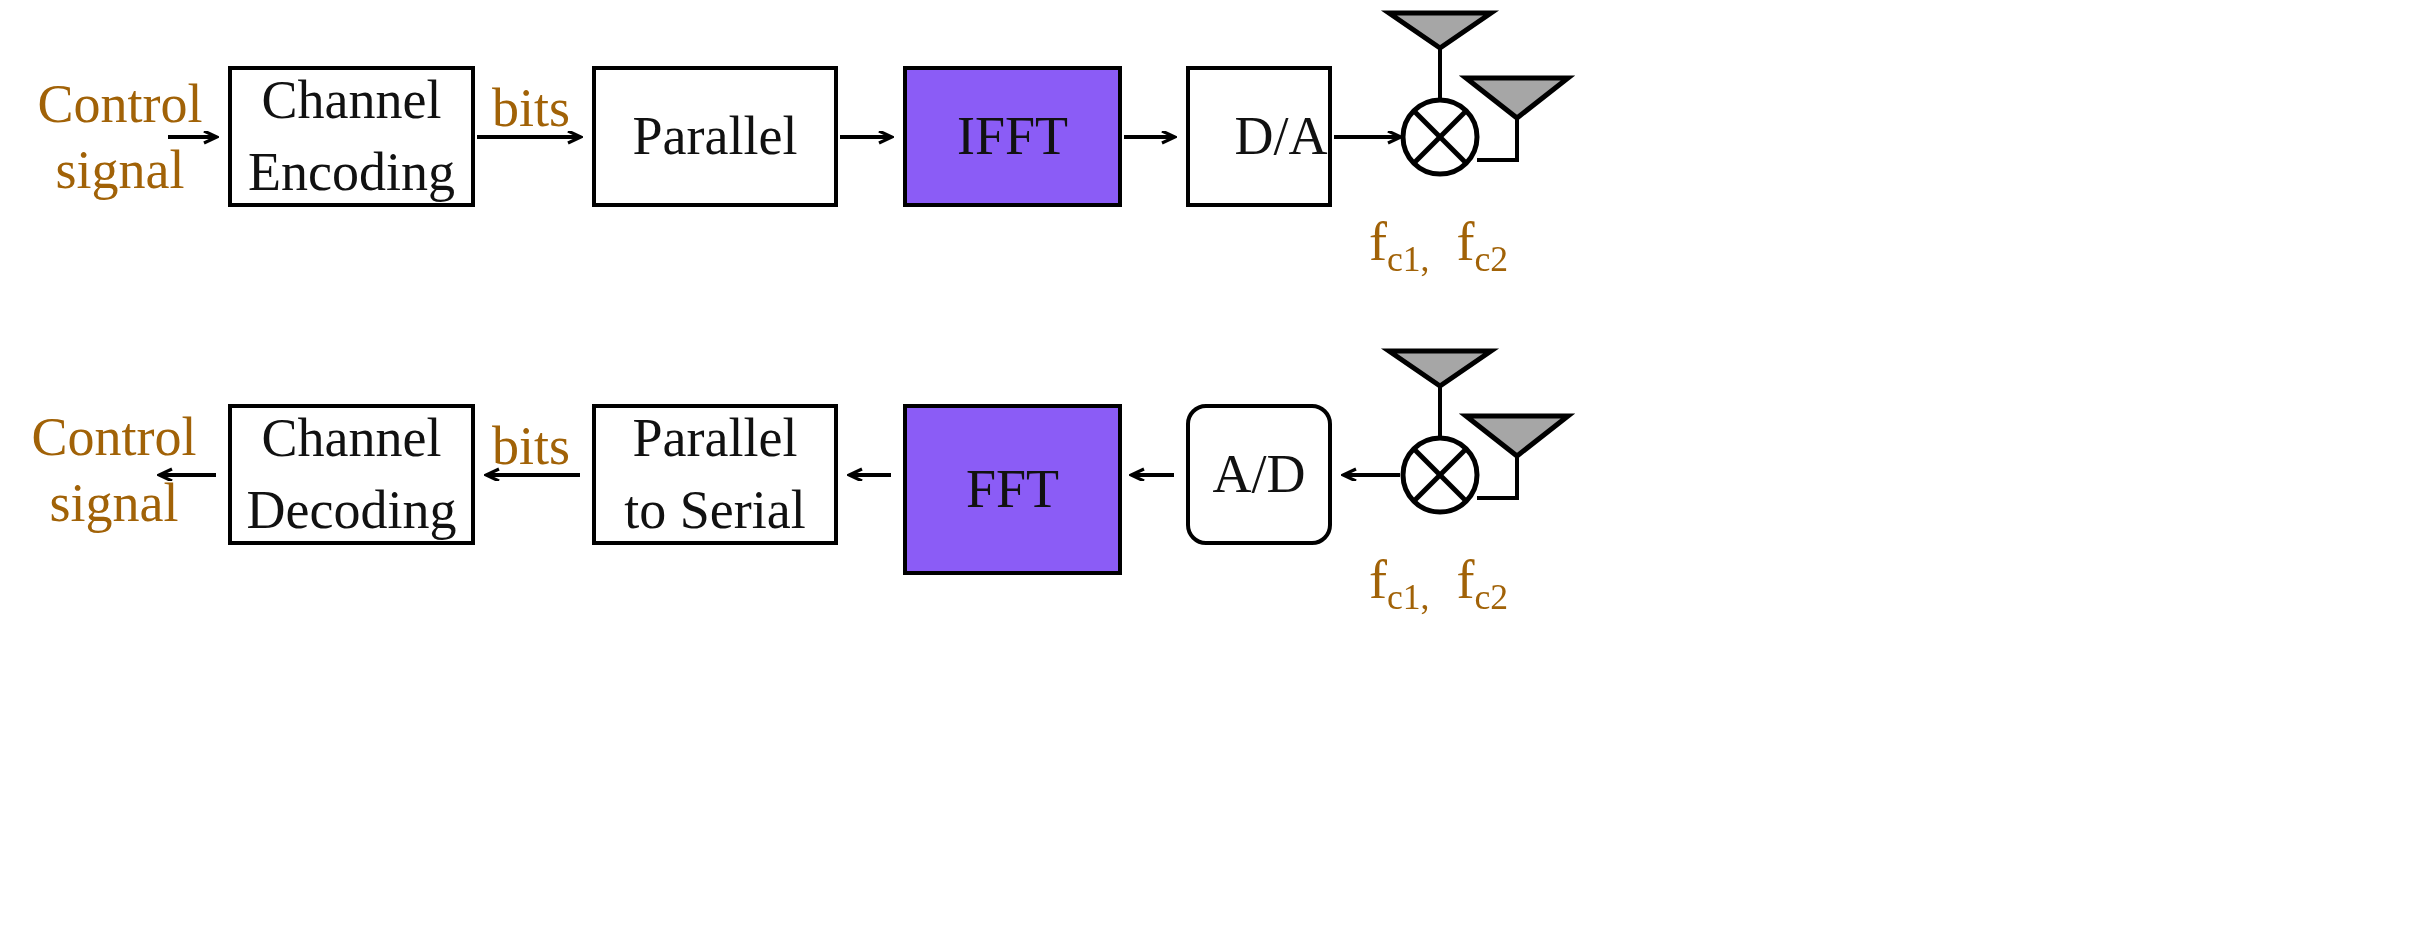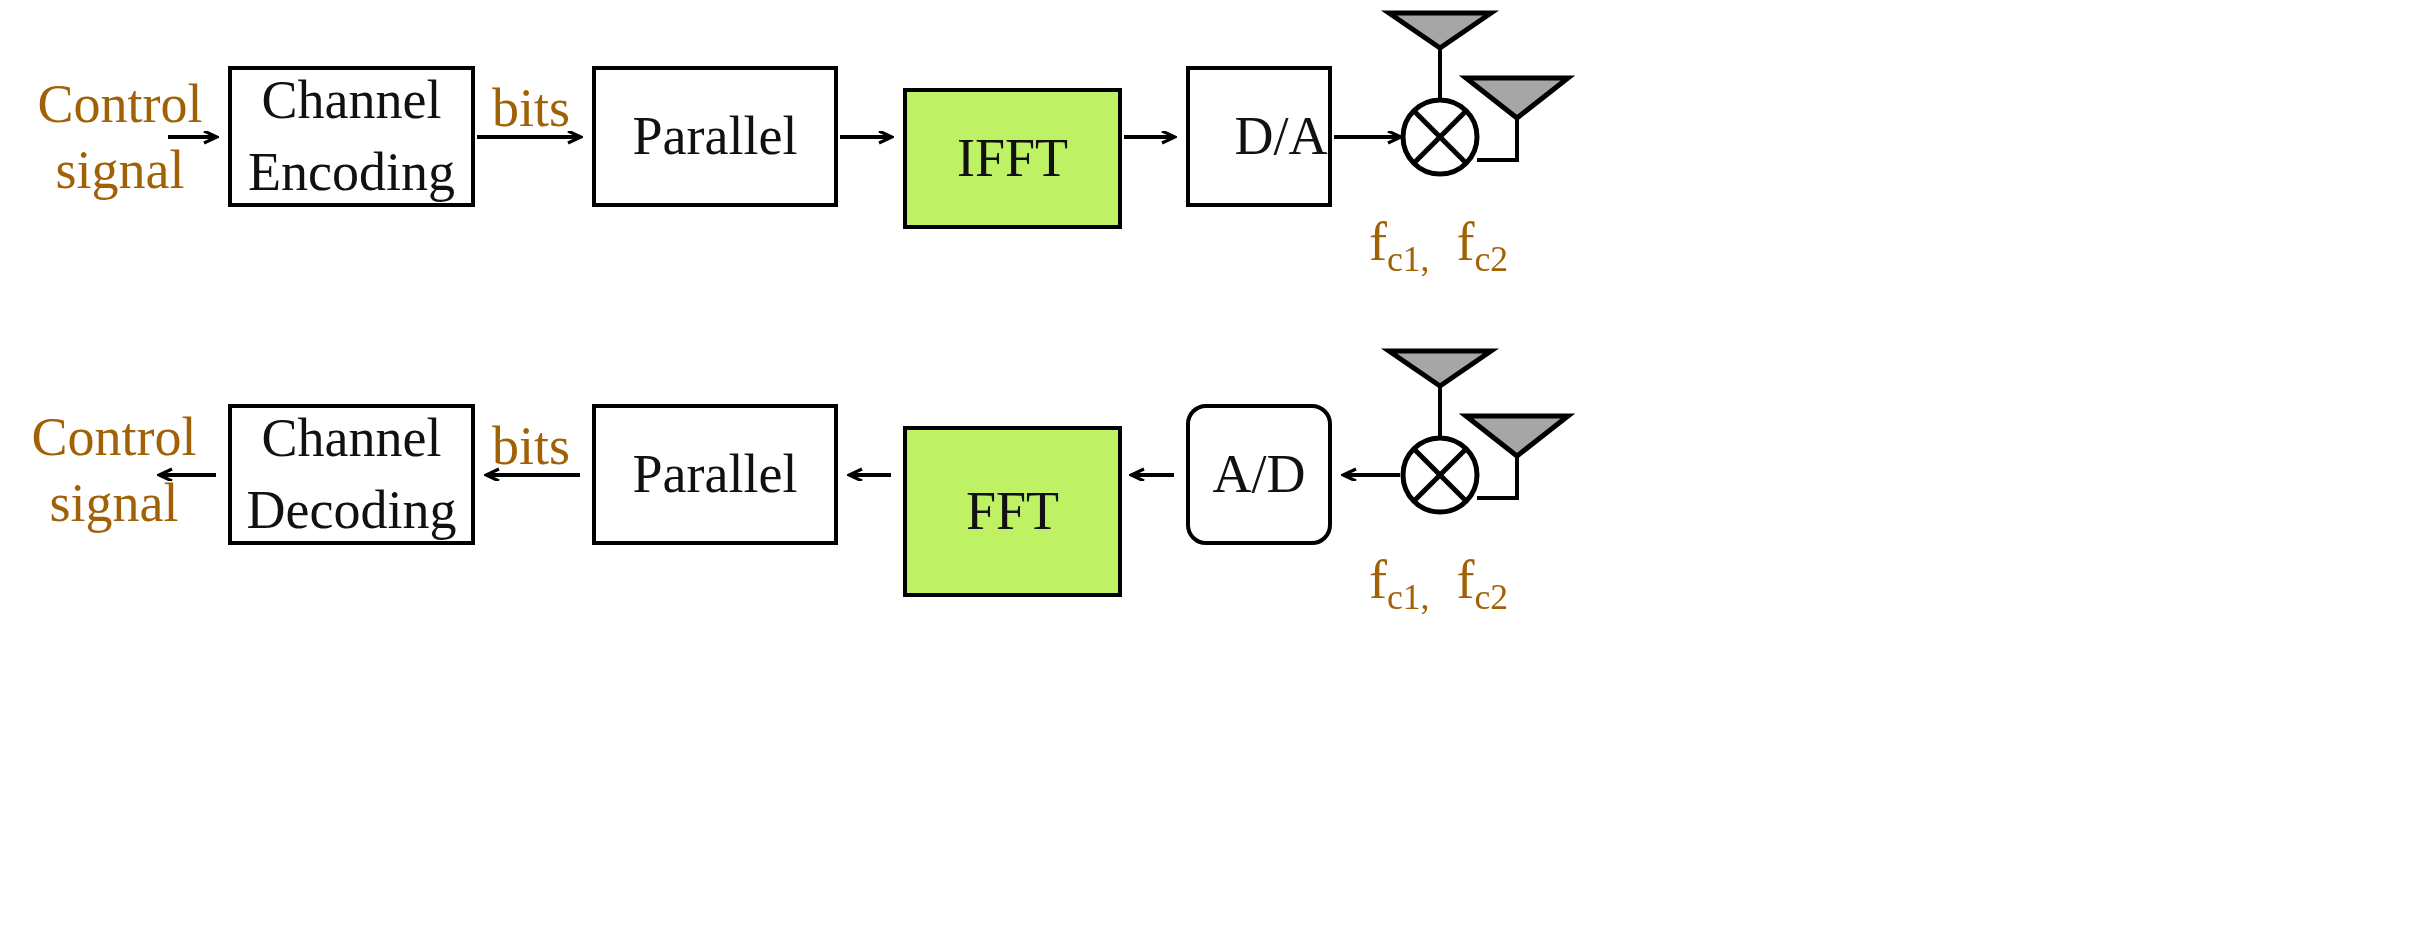--- a/index.html
+++ b/index.html
@@ -20,21 +20,21 @@
     box-sizing: border-box;
     border: 4px solid #000000;
     background: #ffffff;
     display: flex;
     flex-direction: column;
     align-items: center;
     justify-content: center;
     line-height: 1.32;
     color: #111111;
   }
-  .blk.shaded { background: #bef264; margin-top: 22px; }
+  .blk.shaded { background: #8b5cf6; }
   .blk .ln { display: block; white-space: nowrap; }
   .txt {
     position: absolute;
     color: #a16207;
     white-space: nowrap;
     line-height: 1.22;
   }
   .txt.center { text-align: center; }
   .sub {
     font-size: 0.66em;
@@ -91,20 +91,21 @@
 
   <div class="blk f-big" style="left:228px; top:404px; width:247px; height:141px;">
     <span class="ln">Channel</span>
     <span class="ln">Decoding</span>
   </div>
 
   <div class="txt f-big" style="left:492px; top:414px;">bits</div>
 
   <div class="blk f-big" style="left:592px; top:404px; width:246px; height:141px;">
     <span class="ln">Parallel</span>
+    <span class="ln">to Serial</span>
   </div>
 
   <div class="blk shaded f-big" style="left:903px; top:404px; width:219px; height:171px;">
     <span class="ln">FFT</span>
   </div>
 
   <div class="blk f-big" style="left:1186px; top:404px; width:146px; height:141px;border-radius:20px;">
     <span class="ln">A/D</span>
   </div>
 

